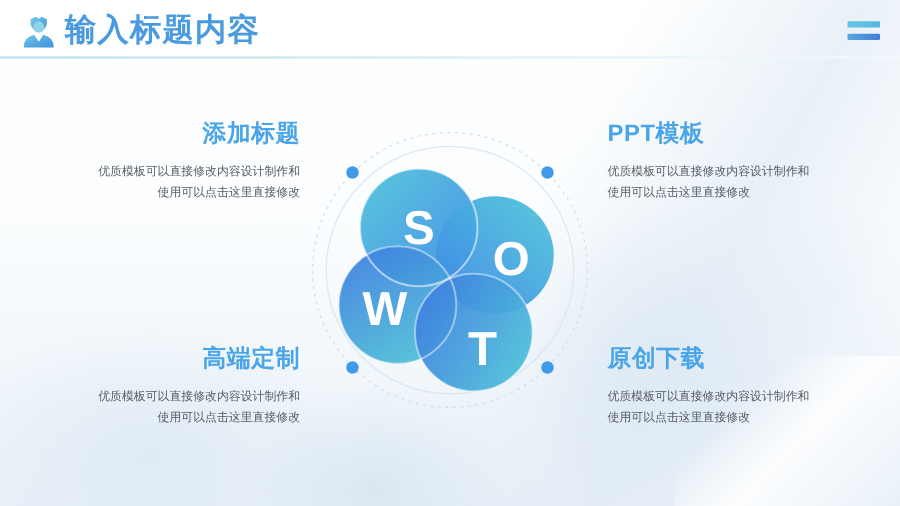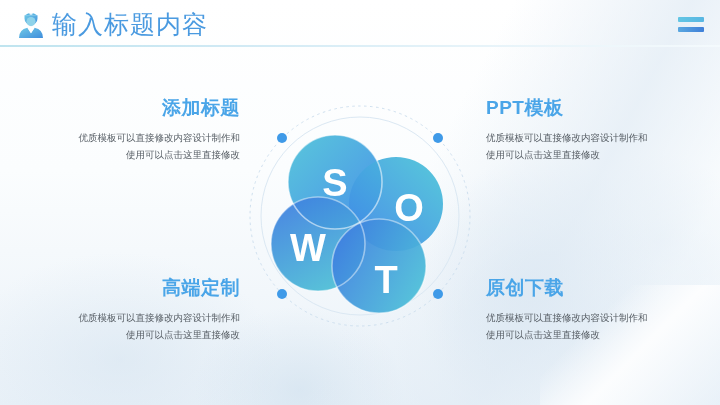--- a/index.html
+++ b/index.html
@@ -26,21 +26,21 @@
   }
   .bg-photo::after{
     content:"";position:absolute;right:0;bottom:0;width:180px;height:120px;
     background:linear-gradient(135deg, rgba(255,255,255,0) 30%, rgba(255,255,255,.85) 55%, rgba(228,238,247,.6) 100%);
   }
   
   .header{position:absolute;left:0;top:0;width:720px;height:46px;}
   .doc-icon{position:absolute;left:14px;top:9px;width:34px;height:30px;}
   .title{
     position:absolute;left:52px;top:9px;
-    font-size:25px;font-weight:normal;letter-spacing:1px;
+    font-size:25px;font-weight:bold;letter-spacing:1px;
     color:#4a9ae0;line-height:30px;white-space:nowrap;
   }
   .header-divider{
     position:absolute;left:0;top:45px;width:720px;height:2px;
     background:linear-gradient(90deg,#bfe4ef 0%,#cfe9f4 30%,#e6f3f9 65%,#f4fafd 100%);
   }
   .menu-mark{position:absolute;right:16px;top:17px;width:26px;height:16px;}
   .menu-mark span{display:block;height:5px;border-radius:1px;}
   .menu-mark span.a{background:linear-gradient(90deg,#63c6e4,#58b6e2);}
   .menu-mark span.b{background:linear-gradient(90deg,#5aa8e0,#3f7fd8);margin-top:5px;}

